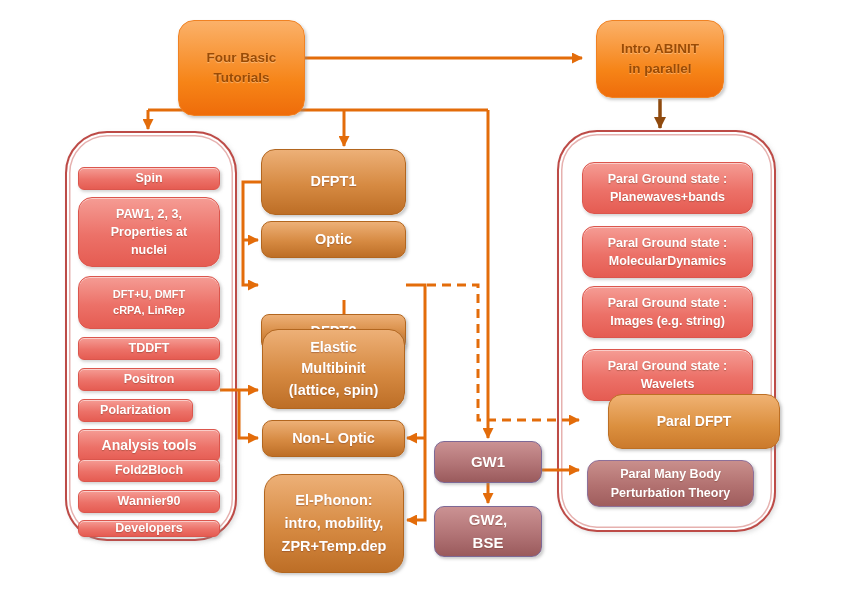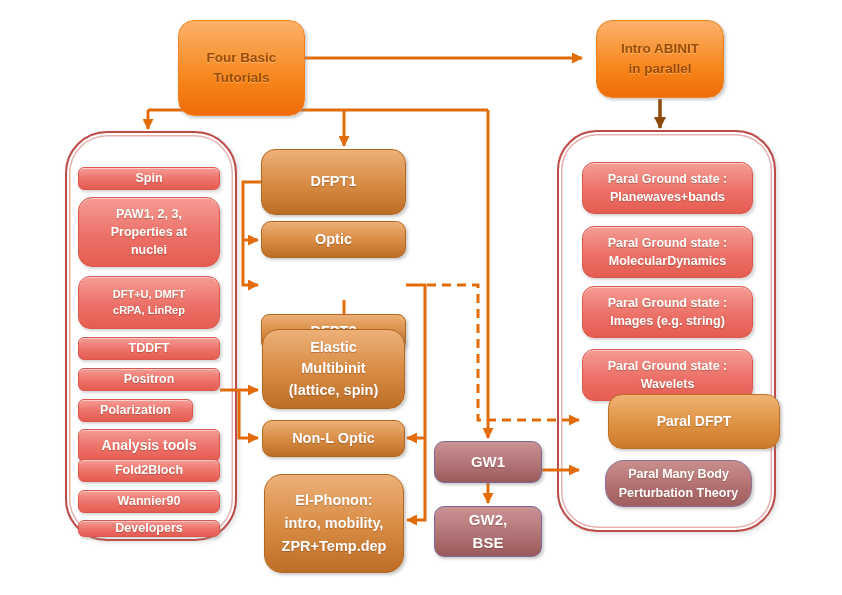--- a/index.html
+++ b/index.html
@@ -130,16 +130,16 @@
 
   <div class="box salmon" style="left:582px;top:143px;width:171px;height:52px;border-radius:12px;font-size:12.5px;">Paral Ground state :
 Planewaves+bands</div>
   <div class="box salmon" style="left:582px;top:207px;width:171px;height:52px;border-radius:12px;font-size:12.5px;">Paral Ground state :
 MolecularDynamics</div>
   <div class="box salmon" style="left:582px;top:267px;width:171px;height:52px;border-radius:12px;font-size:12.5px;">Paral Ground state :
 Images (e.g. string)</div>
   <div class="box salmon" style="left:582px;top:330px;width:171px;height:52px;border-radius:12px;font-size:12.5px;">Paral Ground state :
 Wavelets</div>
   <div class="box tanL" style="left:583px;top:394px;width:172px;height:55px;border-radius:14px;font-size:14px;">Paral DFPT</div>
-  <div class="box mauve2" style="left:605px;top:460px;width:147px;height:47px;border-radius:19px;font-size:12.5px;">Paral Many Body
+  <div class="box mauve2" style="left:587px;top:460px;width:167px;height:47px;border-radius:12px;font-size:12.5px;">Paral Many Body
 Perturbation Theory</div>
 
 </div>
 
 </body></html>

